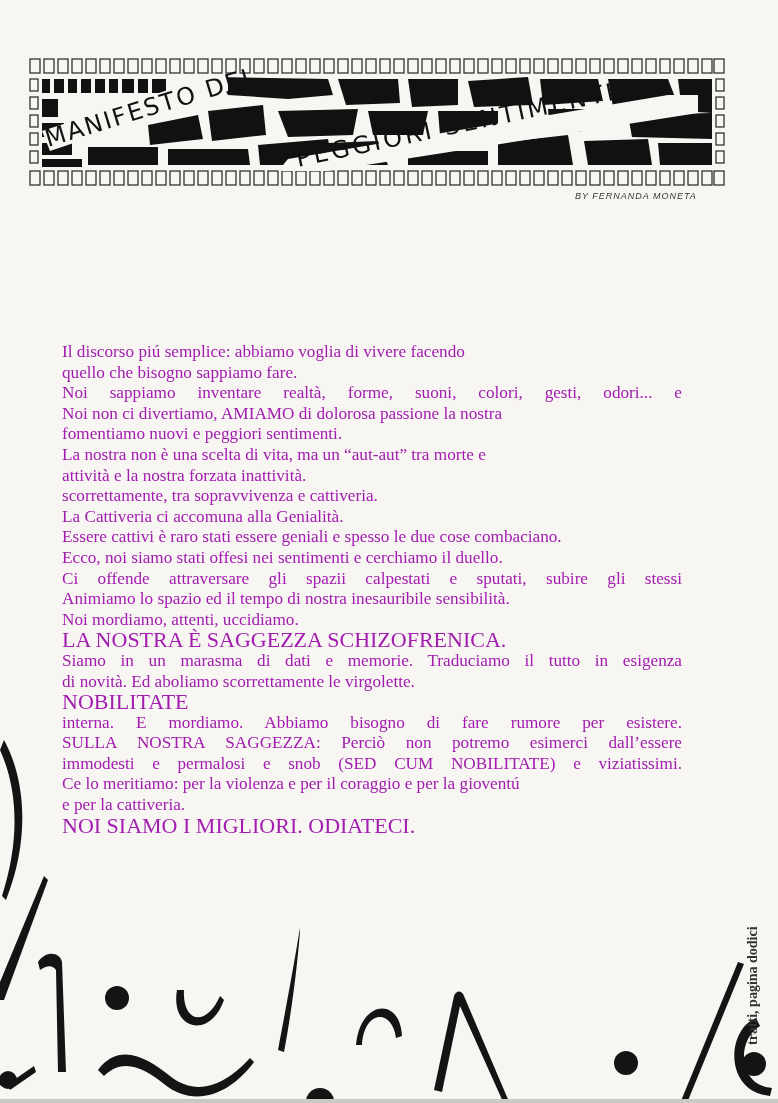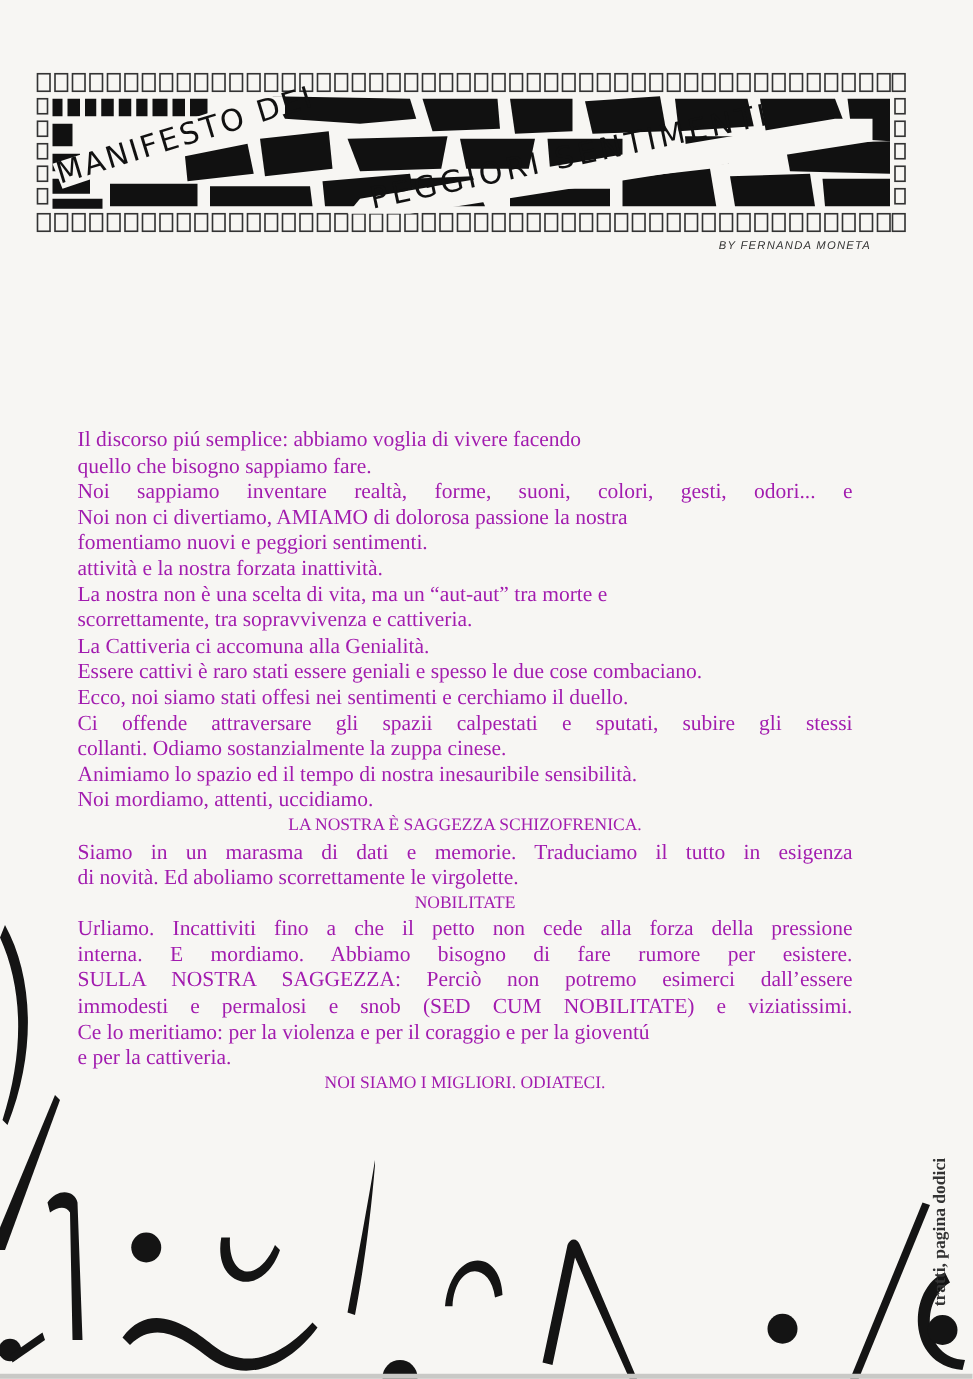--- a/index.html
+++ b/index.html
@@ -16,21 +16,21 @@
   .byline {
     position:absolute; left:575px; top:191px; font-size:9px; letter-spacing:1px;
     font-family:Liberation Sans, sans-serif; color:#333; font-style:italic;
   }
   .body-text {
     position:absolute; left:62px; top:300px; width:620px;
     font-size:17.2px; line-height:20.6px; color:#a21caf;margin-top:42px;
   }
   .body-text p { margin:0; }
   .just { text-align:justify; text-align-last:justify; }
-  .caps { font-size:14px;text-align:center; }
+  .caps { font-size:22px; }
   .side-caption {
     position:absolute; left:745px; top:1045px;
     transform-origin:0 0; transform:rotate(-90deg);
     font-size:14px; font-weight:bold; color:#333; white-space:nowrap;
   }
   .glyphs { position:absolute; left:0; top:700px; width:778px; height:403px; }
   .glyphs svg { width:100%; height:100%; display:block; }
   .bottom-edge { position:absolute; left:0; bottom:0; width:778px; height:4px; background:#c9c9c6; }
 </style>
 </head>
@@ -201,35 +201,33 @@
   </svg>
 </div>
 <div class="byline">BY FERNANDA MONETA</div>
 
 <div class="body-text">
   <p>Il discorso piú semplice: abbiamo voglia di vivere facendo</p>
   <p>quello che bisogno sappiamo fare.</p>
   <p class="just">Noi sappiamo inventare realtà, forme, suoni, colori, gesti, odori... e</p>
   <p>Noi non ci divertiamo, AMIAMO di dolorosa passione la nostra</p>
   <p>fomentiamo nuovi e peggiori sentimenti.</p>
+  <p>La nostra non è una scelta di vita, ma un “aut-aut” tra morte e</p>
   <p>attività e la nostra forzata inattività.</p>
-  <p>La nostra non è una scelta di vita, ma un “aut-aut” tra morte e</p>
   <p>scorrettamente, tra sopravvivenza e cattiveria.</p>
   <p>La Cattiveria ci accomuna alla Genialità.</p>
   <p>Essere cattivi è raro stati essere geniali e spesso le due cose combaciano.</p>
   <p>Ecco, noi siamo stati offesi nei sentimenti e cerchiamo il duello.</p>
   <p class="just">Ci offende attraversare gli spazii calpestati e sputati, subire gli stessi</p>
-  <p>collanti. Odiamo sostanzialmente la zuppa cinese.</p>
   <p>Animiamo lo spazio ed il tempo di nostra inesauribile sensibilità.</p>
   <p>Noi mordiamo, attenti, uccidiamo.</p>
   <p class="caps">LA NOSTRA È SAGGEZZA SCHIZOFRENICA.</p>
   <p class="just">Siamo in un marasma di dati e memorie. Traduciamo il tutto in esigenza</p>
   <p>di novità. Ed aboliamo scorrettamente le virgolette.</p>
   <p class="caps">NOBILITATE</p>
-  <p class="just">Urliamo. Incattiviti fino a che il petto non cede alla forza della pressione</p>
   <p class="just">interna. E mordiamo. Abbiamo bisogno di fare rumore per esistere.</p>
   <p class="just">SULLA NOSTRA SAGGEZZA: Perciò non potremo esimerci dall’essere</p>
   <p class="just">immodesti e permalosi e snob (SED CUM NOBILITATE) e viziatissimi.</p>
   <p>Ce lo meritiamo: per la violenza e per il coraggio e per la gioventú</p>
   <p>e per la cattiveria.</p>
   <p class="caps">NOI SIAMO I MIGLIORI. ODIATECI.</p>
 </div>
 
 <div class="glyphs">
   <svg viewBox="0 0 778 403">

